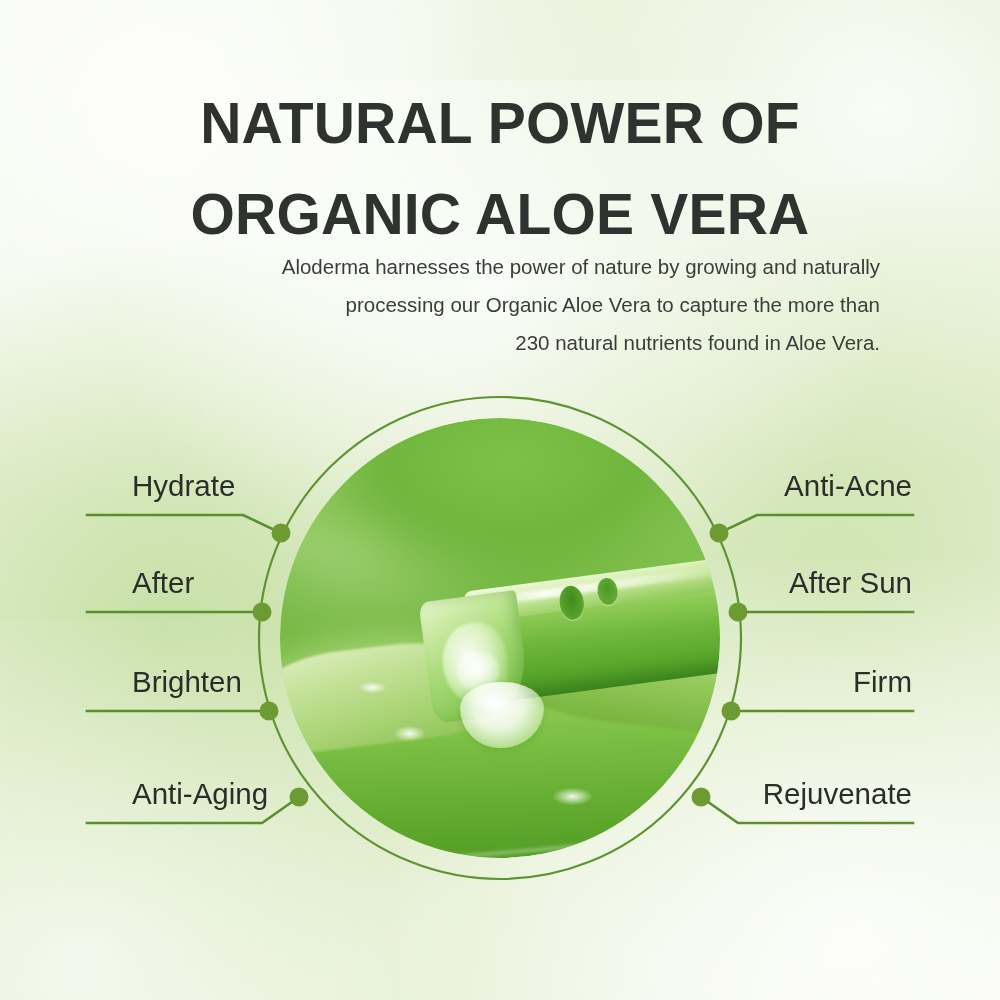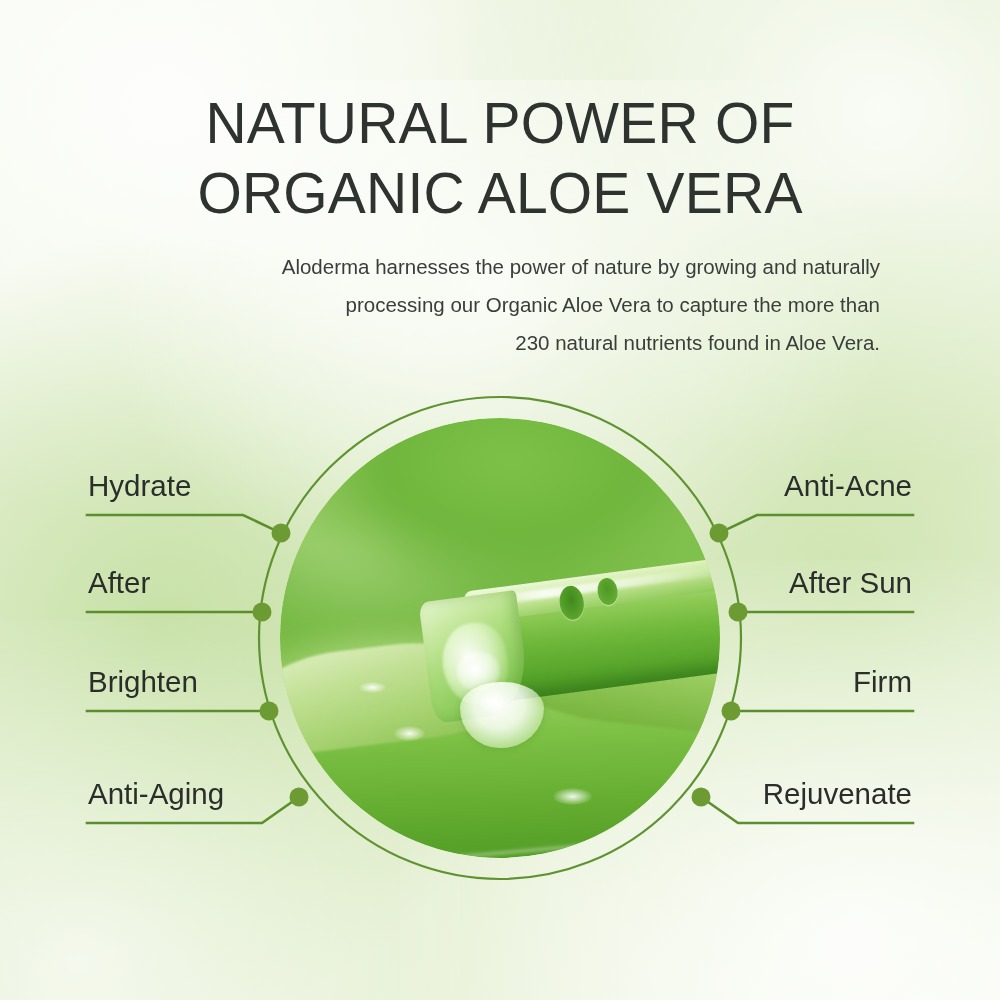--- a/index.html
+++ b/index.html
@@ -23,22 +23,22 @@
     background:radial-gradient(ellipse at 50% 50%, rgba(182,216,140,.48) 0%, rgba(195,223,158,.22) 46%, rgba(195,223,158,0) 73%);}
   .bg-glow-br{position:absolute;right:-300px;bottom:-320px;width:900px;height:760px;
     background:radial-gradient(ellipse at 50% 50%, rgba(255,255,255,.88) 0%, rgba(255,255,255,.4) 46%, rgba(255,255,255,0) 75%);}
   .bg-glow-bl{position:absolute;left:-300px;bottom:-300px;width:760px;height:680px;
     background:radial-gradient(ellipse at 50% 50%, rgba(255,255,255,.70) 0%, rgba(255,255,255,.28) 48%, rgba(255,255,255,0) 76%);}
   .bg-center-light{position:absolute;left:120px;top:80px;width:760px;height:520px;
     background:radial-gradient(ellipse at 50% 40%, rgba(255,255,255,.80) 0%, rgba(255,255,255,.35) 45%, rgba(255,255,255,0) 74%);}
 
   
   .headline{position:absolute;left:0;right:0;top:88px;text-align:center;
-    color:#2f3330;font-size:57px;line-height:70px;letter-spacing:.2px;font-weight:400;}
-  .headline .l2{display:block;}
+    color:#2f3330;font-size:57px;line-height:70px;letter-spacing:.2px;font-weight:700;}
+  .headline .l2{display:block;margin-top:21px;}
   .subcopy{position:absolute;left:120px;width:760px;top:248px;text-align:right;
     color:#3a3e3a;font-size:20.5px;line-height:38px;font-weight:400;}
   .subcopy .sl{display:block;}
 
   
   #circle-wrap{position:absolute;left:0;top:0;width:1000px;height:1000px;}
   .photo-circle{position:absolute;left:280px;top:418px;width:440px;height:440px;border-radius:50%;
     overflow:hidden;
     -webkit-mask-image:radial-gradient(circle at 50% 50%, #000 0%, #000 93%, rgba(0,0,0,.55) 97%, rgba(0,0,0,0) 100%);
     mask-image:radial-gradient(circle at 50% 50%, #000 0%, #000 93%, rgba(0,0,0,.55) 97%, rgba(0,0,0,0) 100%);}
@@ -115,21 +115,21 @@
 
   
   .spk{position:absolute;background:radial-gradient(ellipse at 50% 50%, rgba(255,255,255,.9) 0%, rgba(255,255,255,0) 75%);
     border-radius:50%;filter:blur(.6px);}
 
   
   #overlay{position:absolute;left:0;top:0;width:1000px;height:1000px;}
 
   
   .lbl{position:absolute;color:#2b2d2a;font-size:29.5px;line-height:34px;white-space:nowrap;}
-  .lbl.left{text-align:left;}
+  .lbl.left{text-align:left;margin-left:44px;}
   .lbl.right{text-align:right;}
 </style>
 </head>
 <body>
 
 <div id="stage">
 
   <div class="bg-base"></div>
   <div class="bg-glow-tl"></div>
   <div class="bg-glow-tr"></div>

